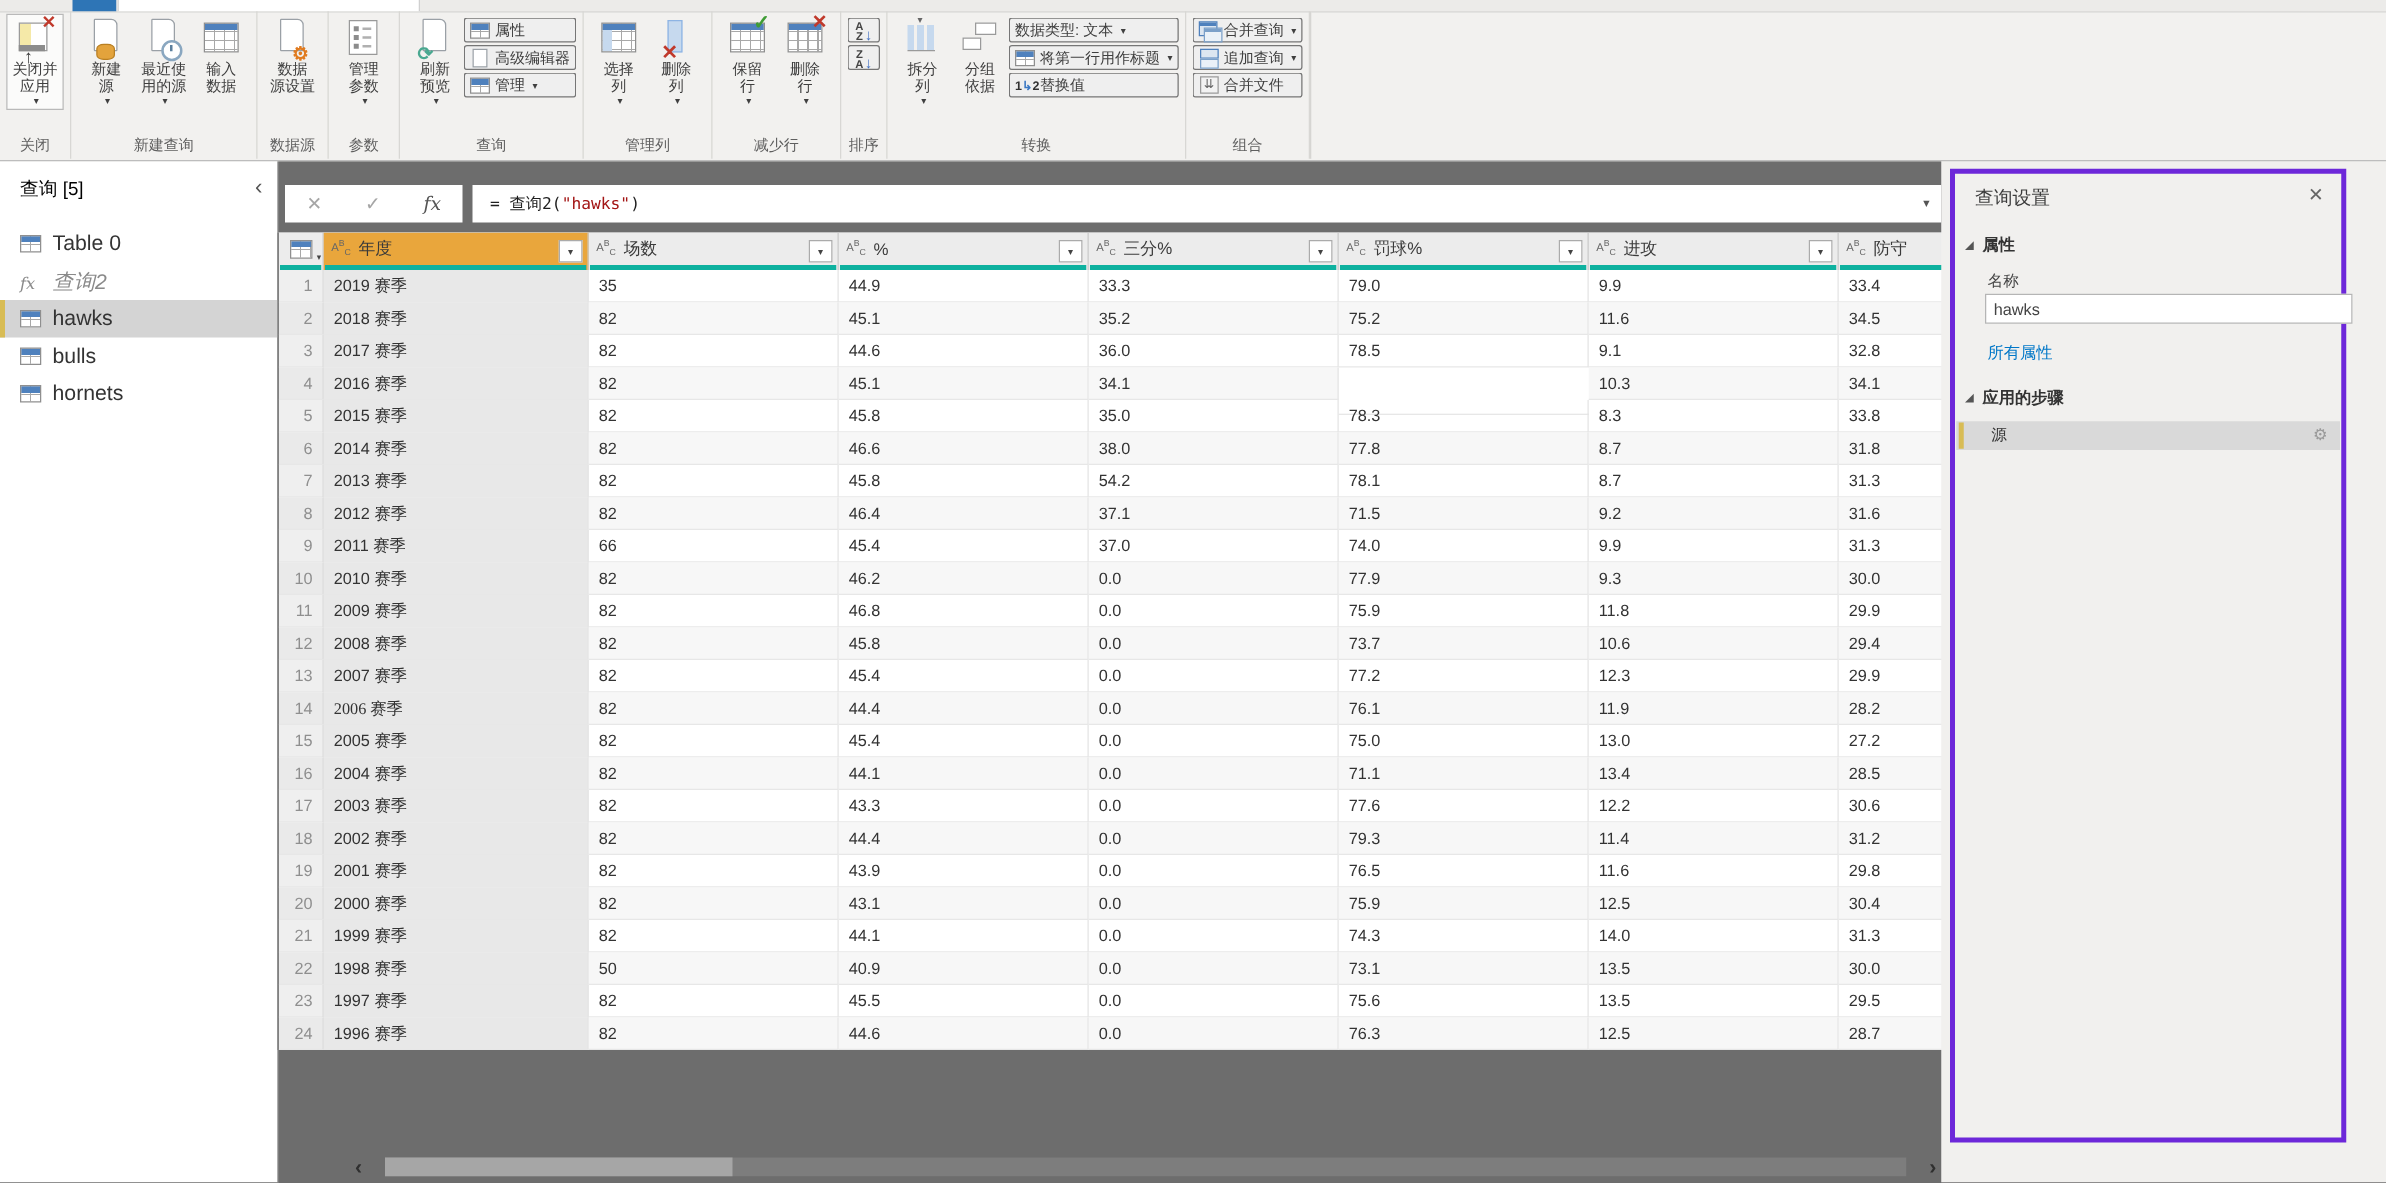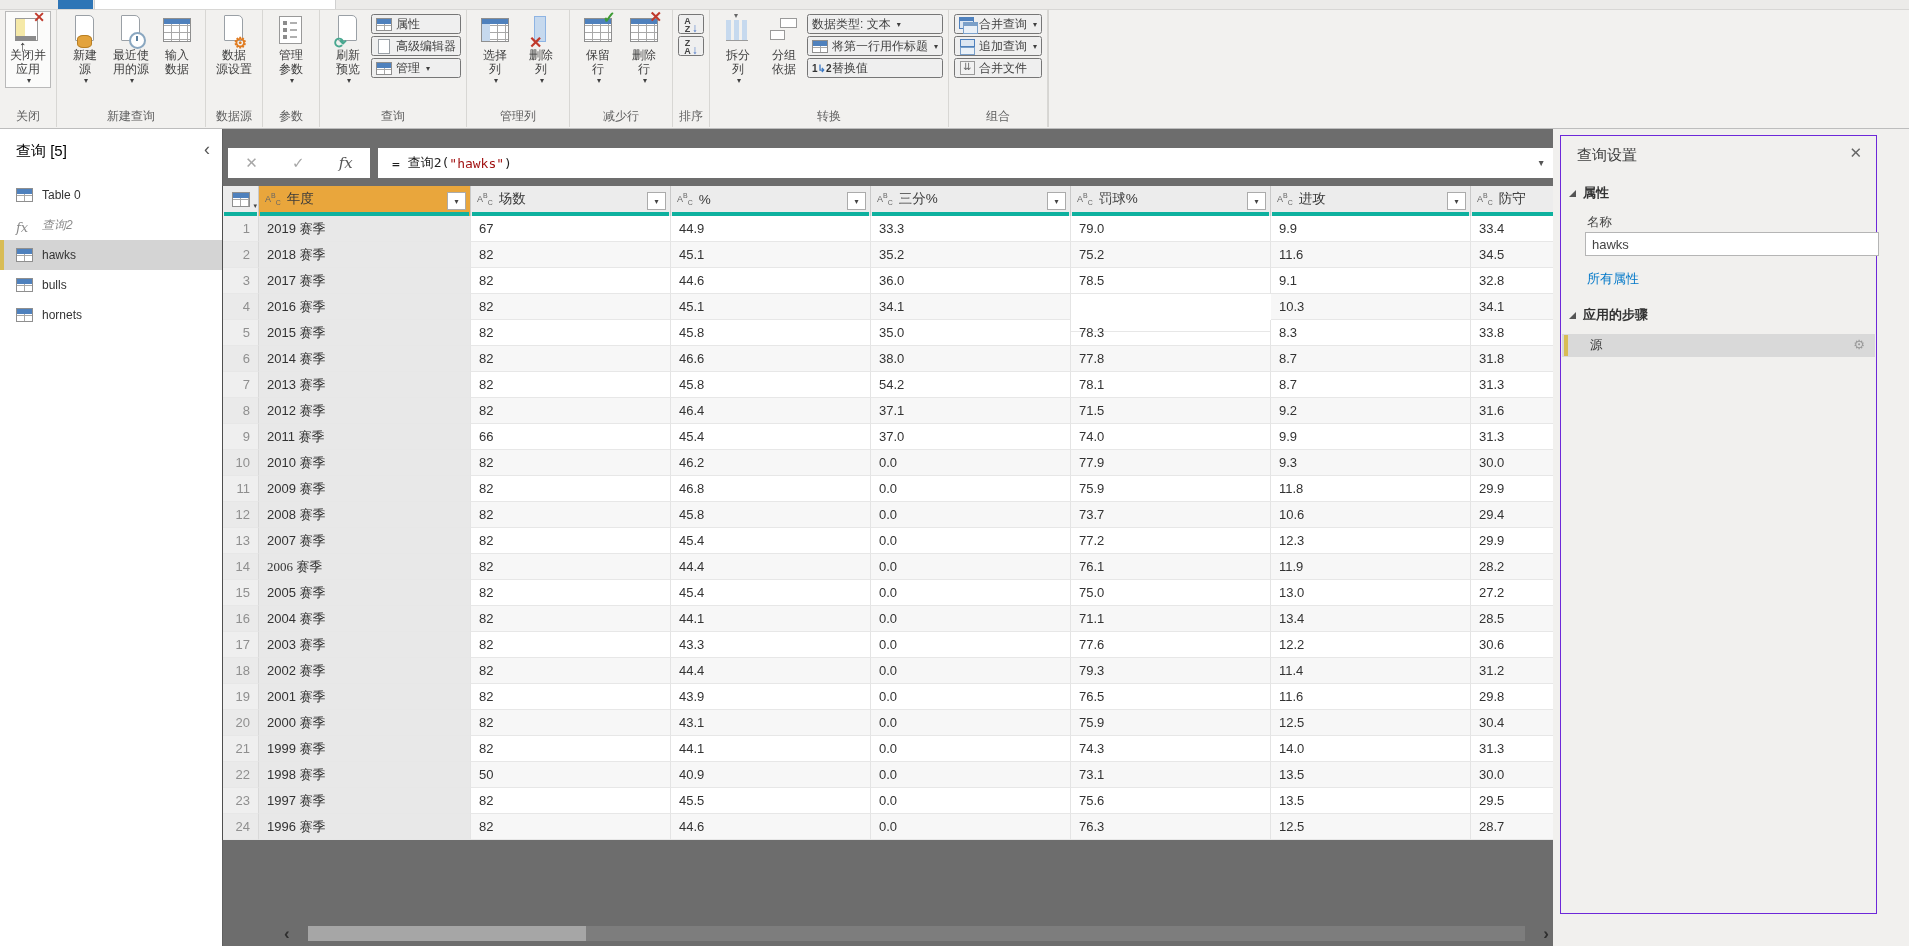--- a/index.html
+++ b/index.html
@@ -80,21 +80,21 @@
   #sidebar-header{position:relative;height:42px;}
   #sidebar-title{position:absolute;left:16px;top:14px;font-size:15px;color:#000000;}
   #sidebar-collapse{position:absolute;right:12px;top:12px;font-size:18px;color:#555;cursor:pointer;line-height:18px;}
   #query-list{position:absolute;left:0;top:52px;width:100%;}
   .q-item{position:relative;height:30px;display:flex;align-items:center;padding-left:16px;cursor:pointer;}
   .q-item.selected{background:#d4d4d4;}
   .q-item.selected::before{content:"";position:absolute;left:0;top:0;width:4px;height:100%;background:#d8bc55;}
   .q-icon{width:18px;flex:0 0 18px;margin-right:8px;position:relative;height:14px;}
   .q-icon .tbl{position:absolute;left:0;top:0;width:15px;height:12px;}
   .fxic{font-family:"DejaVu Serif","Liberation Serif",serif;font-style:italic;font-size:13px;color:#8a8a8a;}
-  .q-label{font-size:12px;color:#333;}
+  .q-label{font-size:17px;color:#333;}
   .q-label.func{font-style:italic;color:#8a8a8a;}
   
   #formulabar{position:absolute;left:222px;top:148px;width:1331px;height:30px;}
   #fb-iconbox{position:absolute;left:6px;top:0;width:142px;height:30px;background:#fff;display:flex;align-items:center;justify-content:space-around;}
   .fb-ic{font-size:15px;color:#a6a6a6;cursor:pointer;}
   .fb-fx{font-family:"DejaVu Serif","Liberation Serif",serif;font-style:italic;font-size:15px;color:#555;}
   #fb-input{position:absolute;left:156px;top:0;right:0;height:30px;background:#fff;display:flex;align-items:center;padding-left:14px;font-family:"DejaVu Sans Mono","Liberation Mono",monospace;font-size:13px;color:#1e1e1e;}
   #fb-input .str{color:#a31515;}
   #fb-expand{position:absolute;right:8px;top:7px;font-size:13px;color:#555;cursor:pointer;}
   
@@ -119,21 +119,21 @@
   .g-row:nth-child(even) .g-rownum{background:#eaeaea;}
   .g-cell.selcol{background:#e8e8e8 !important;}
   
   #hscroll{position:absolute;left:222px;top:924px;width:1331px;height:20px;}
   #hs-left{position:absolute;left:62px;top:0;font-size:17px;color:#2f2f2f;font-weight:bold;cursor:pointer;line-height:20px;}
   #hs-track{position:absolute;left:86px;right:28px;top:2px;height:15px;background:#7d7d7d;}
   #hs-thumb{position:absolute;left:0;top:0;width:278px;height:15px;background:#a6a6a6;cursor:grab;}
   #hs-right{position:absolute;right:4px;top:0;font-size:17px;color:#2f2f2f;font-weight:bold;cursor:pointer;line-height:20px;}
   
   #qsettings{position:absolute;left:1553px;top:128px;right:0;bottom:0;background:#f1f0ee;}
-  #qs-box{position:absolute;left:7px;top:7px;width:317px;bottom:32px;border:1px solid #6d28d9;background:#f1f0ee;box-sizing:border-box;}
+  #qs-box{position:absolute;left:7px;top:7px;width:317px;bottom:32px;border:4px solid #6d28d9;background:#f1f0ee;box-sizing:border-box;}
   #qs-title{position:absolute;left:16px;top:10px;font-size:15px;color:#3c3c3c;}
   #qs-close{position:absolute;right:14px;top:8px;font-size:15px;color:#666;cursor:pointer;}
   .qs-section-hdr{position:absolute;left:8px;display:flex;align-items:center;gap:7px;}
   .tri{width:0;height:0;border-bottom:7px solid #555;border-left:7px solid transparent;}
   .qs-section-label{font-size:13px;font-weight:bold;color:#333;}
   #qs-name-label{position:absolute;left:26px;top:78px;font-size:12.5px;color:#444;}
   #qs-name-input{position:absolute;left:24px;top:96px;width:280px;height:22px;border:1px solid #b5b5b5;background:#fff;font-size:13px;color:#444;padding:0 6px;font-family:"Liberation Sans","DejaVu Sans",sans-serif;}
   #qs-allprops{position:absolute;left:26px;top:134px;font-size:13px;color:#0077c8;cursor:pointer;}
   #qs-steps-list{position:absolute;left:1px;top:198px;right:1px;}
   .step-item{position:relative;height:23px;display:flex;align-items:center;padding-left:28px;font-size:12.5px;color:#333;cursor:pointer;}
@@ -471,21 +471,21 @@
       <div class="gh-cell" style="flex-basis: 200px;">
         <span class="abc">A<sup>B</sup><sub>C</sub></span>
         <span class="gh-name">防守</span>
         <span class="hq"></span>
       </div>
     </div>
   <div id="grid-body">
       <div class="g-row">
         <div class="g-cell g-rownum">1</div>
         <div class="g-cell selcol" style="flex-basis: 212px;">2019 赛季</div>
-        <div class="g-cell" style="flex-basis: 200px;">67</div>
+        <div class="g-cell" style="flex-basis: 200px;">35</div>
         <div class="g-cell" style="flex-basis: 200px;">44.9</div>
         <div class="g-cell" style="flex-basis: 200px;">33.3</div>
         <div class="g-cell" style="flex-basis: 200px;">79.0</div>
         <div class="g-cell" style="flex-basis: 200px;">9.9</div>
         <div class="g-cell" style="flex-basis: 200px;">33.4</div>
       </div>
       <div class="g-row">
         <div class="g-cell g-rownum">2</div>
         <div class="g-cell selcol" style="flex-basis: 212px;">2018 赛季</div>
         <div class="g-cell" style="flex-basis: 200px;">82</div>

